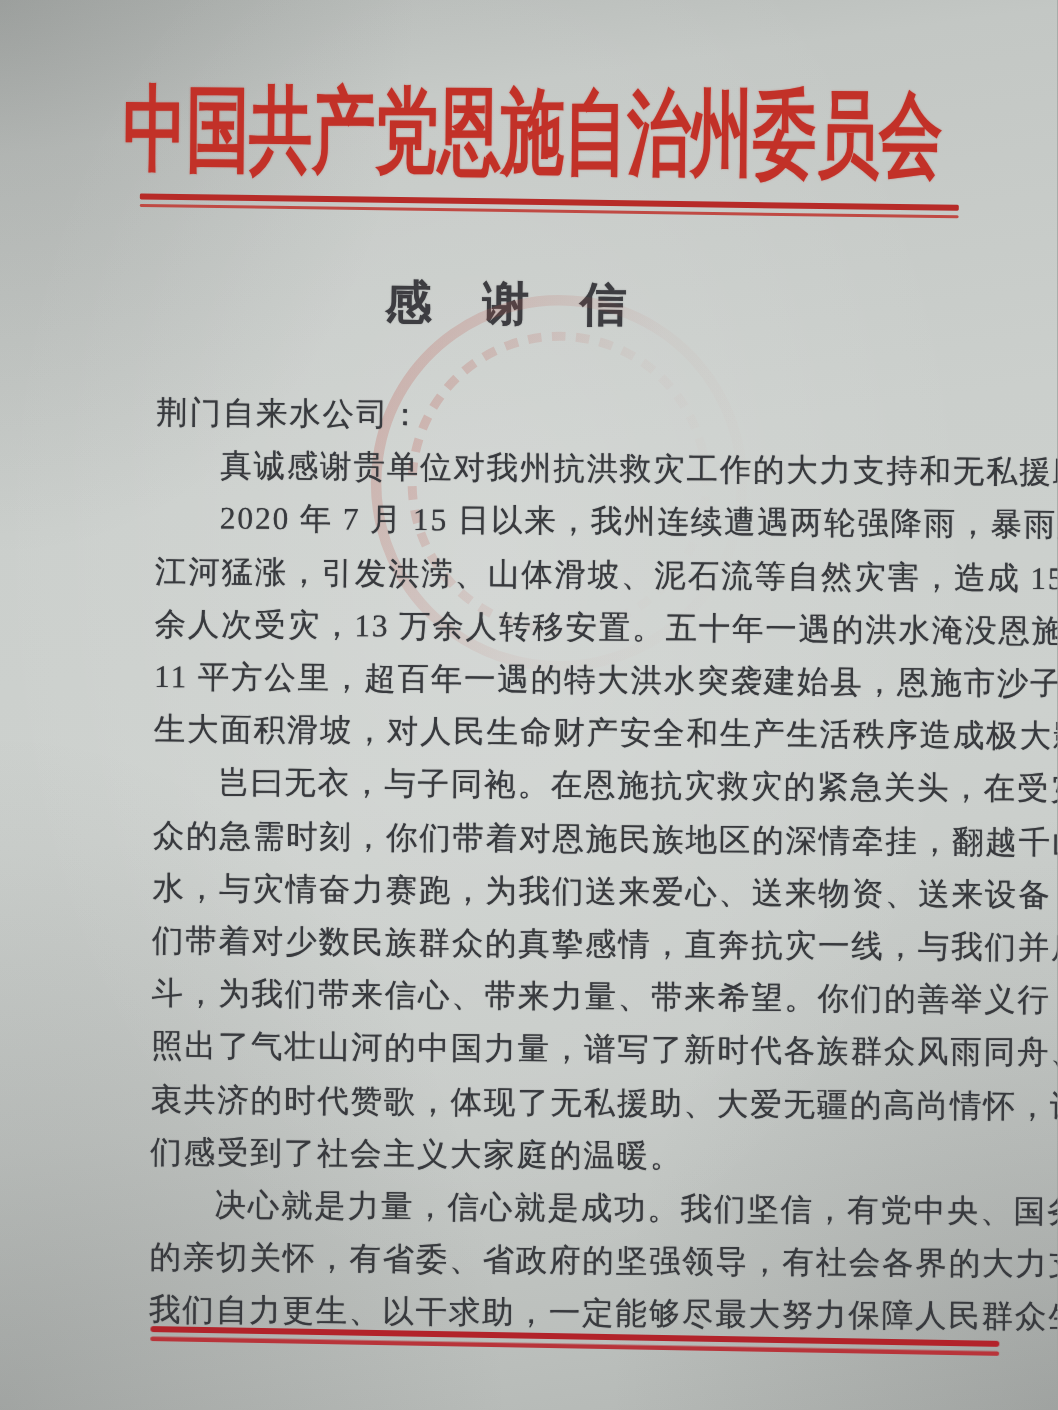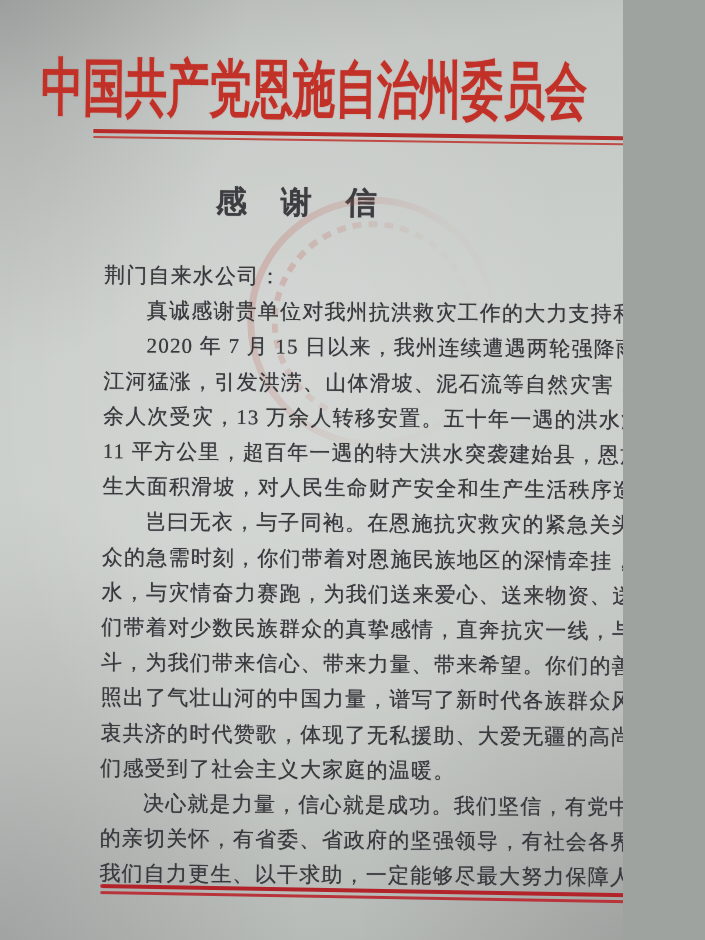--- a/index.html
+++ b/index.html
@@ -2,21 +2,21 @@
 <html><head>
 <meta charset="utf-8">
 <style>
   html,body{margin:0;padding:0;}
   body{
     width:705px;height:940px;overflow:hidden;
     font-family:"Liberation Serif","DejaVu Serif",serif;
     background:#9fa3a0;
   }
   .photo{
-    position:relative;width:623px;height:940px;overflow:hidden;
+    position:relative;width:705px;height:940px;overflow:hidden;
     background:
       radial-gradient(ellipse at 46% 40%, rgba(255,255,255,0.16), rgba(255,255,255,0) 62%),
       radial-gradient(ellipse at 0% 100%, rgba(40,40,42,0.18), rgba(0,0,0,0) 34%),
       radial-gradient(ellipse at 100% 100%, rgba(40,40,42,0.14), rgba(0,0,0,0) 30%),
       radial-gradient(ellipse at 0% 0%, rgba(40,40,42,0.16), rgba(0,0,0,0) 28%),
       linear-gradient(172deg,#b2b6b3 0%,#c3c7c4 10%,#cbcfcc 34%,#cdd1ce 55%,#c7cbc8 74%,#bcc0bd 90%,#b3b7b4 100%);
   }
   .content{
     position:absolute;inset:0;
     transform:rotate(0.45deg);

